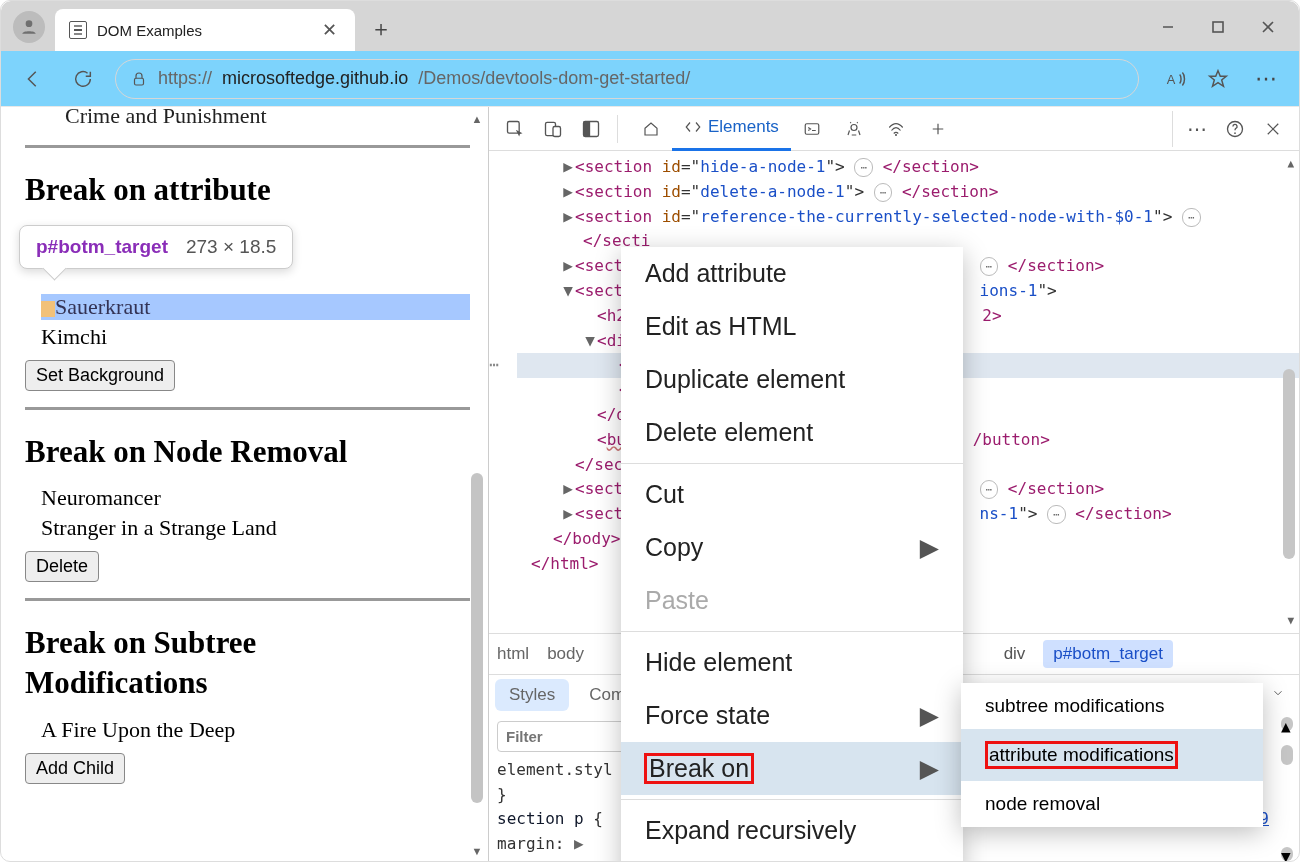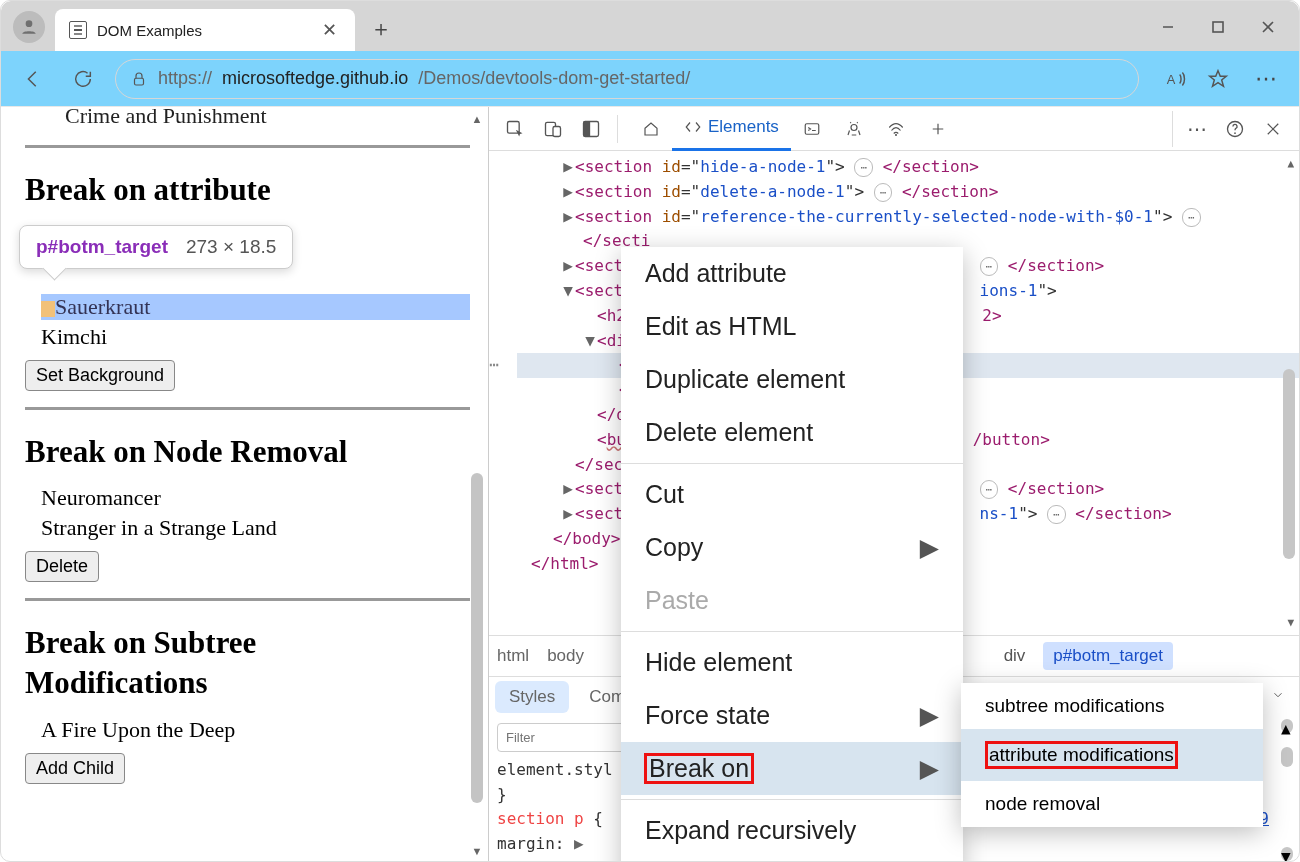--- a/index.html
+++ b/index.html
@@ -110,23 +110,23 @@
 .bc.active { background:#cfe0ff; color:#1a4fc7; padding:4px 10px; border-radius:4px;}
 .bc.far { color:#555;}
 
 .lower-tabs { height:40px; display:flex; align-items:center; padding:0 6px; gap:6px; color:#666; font-size:17px;}
 .ltab { padding:6px 14px; cursor:pointer;}
 .ltab.active { background:#dbeafe; border-radius:6px; }
 .ltab-more { margin-left:auto; padding:4px 8px;}
 
 .styles-area { padding:6px 8px; font-family: Consolas, monospace; font-size:16px; position:relative;}
 .filter-row { display:flex; gap:6px; margin-bottom:6px;}
-.filter-in { flex:0 0 130px; border:1px solid #ccc; border-radius:4px; padding:6px 8px; font-size:13px; color:#888;}
+.filter-in { flex:0 0 130px; border:1px solid #ccc; border-radius:4px; padding:6px 8px; font-size:15px; color:#888;font-weight:bold;}
 .style-line { line-height:1.55; color:#333; }
-.style-line .sel2{color:#ef4444;}
+.style-line .sel2{color:#0f172a;}
 .style-link { color:#1a4fc7; text-decoration:underline; position:absolute; right:30px;}
 
 
 .ctx {
   position:absolute; left:620px; top:246px; width:342px; background:#fff;
   box-shadow:0 6px 24px rgba(0,0,0,.25); font-size:25px; color:#222; z-index:50;
 }
 .ctx-item { padding:12px 24px; display:flex; align-items:center; cursor:pointer;}
 .ctx-item.disabled { color:#aaa;}
 .ctx-item.hover { background:#d7e4ef;}

